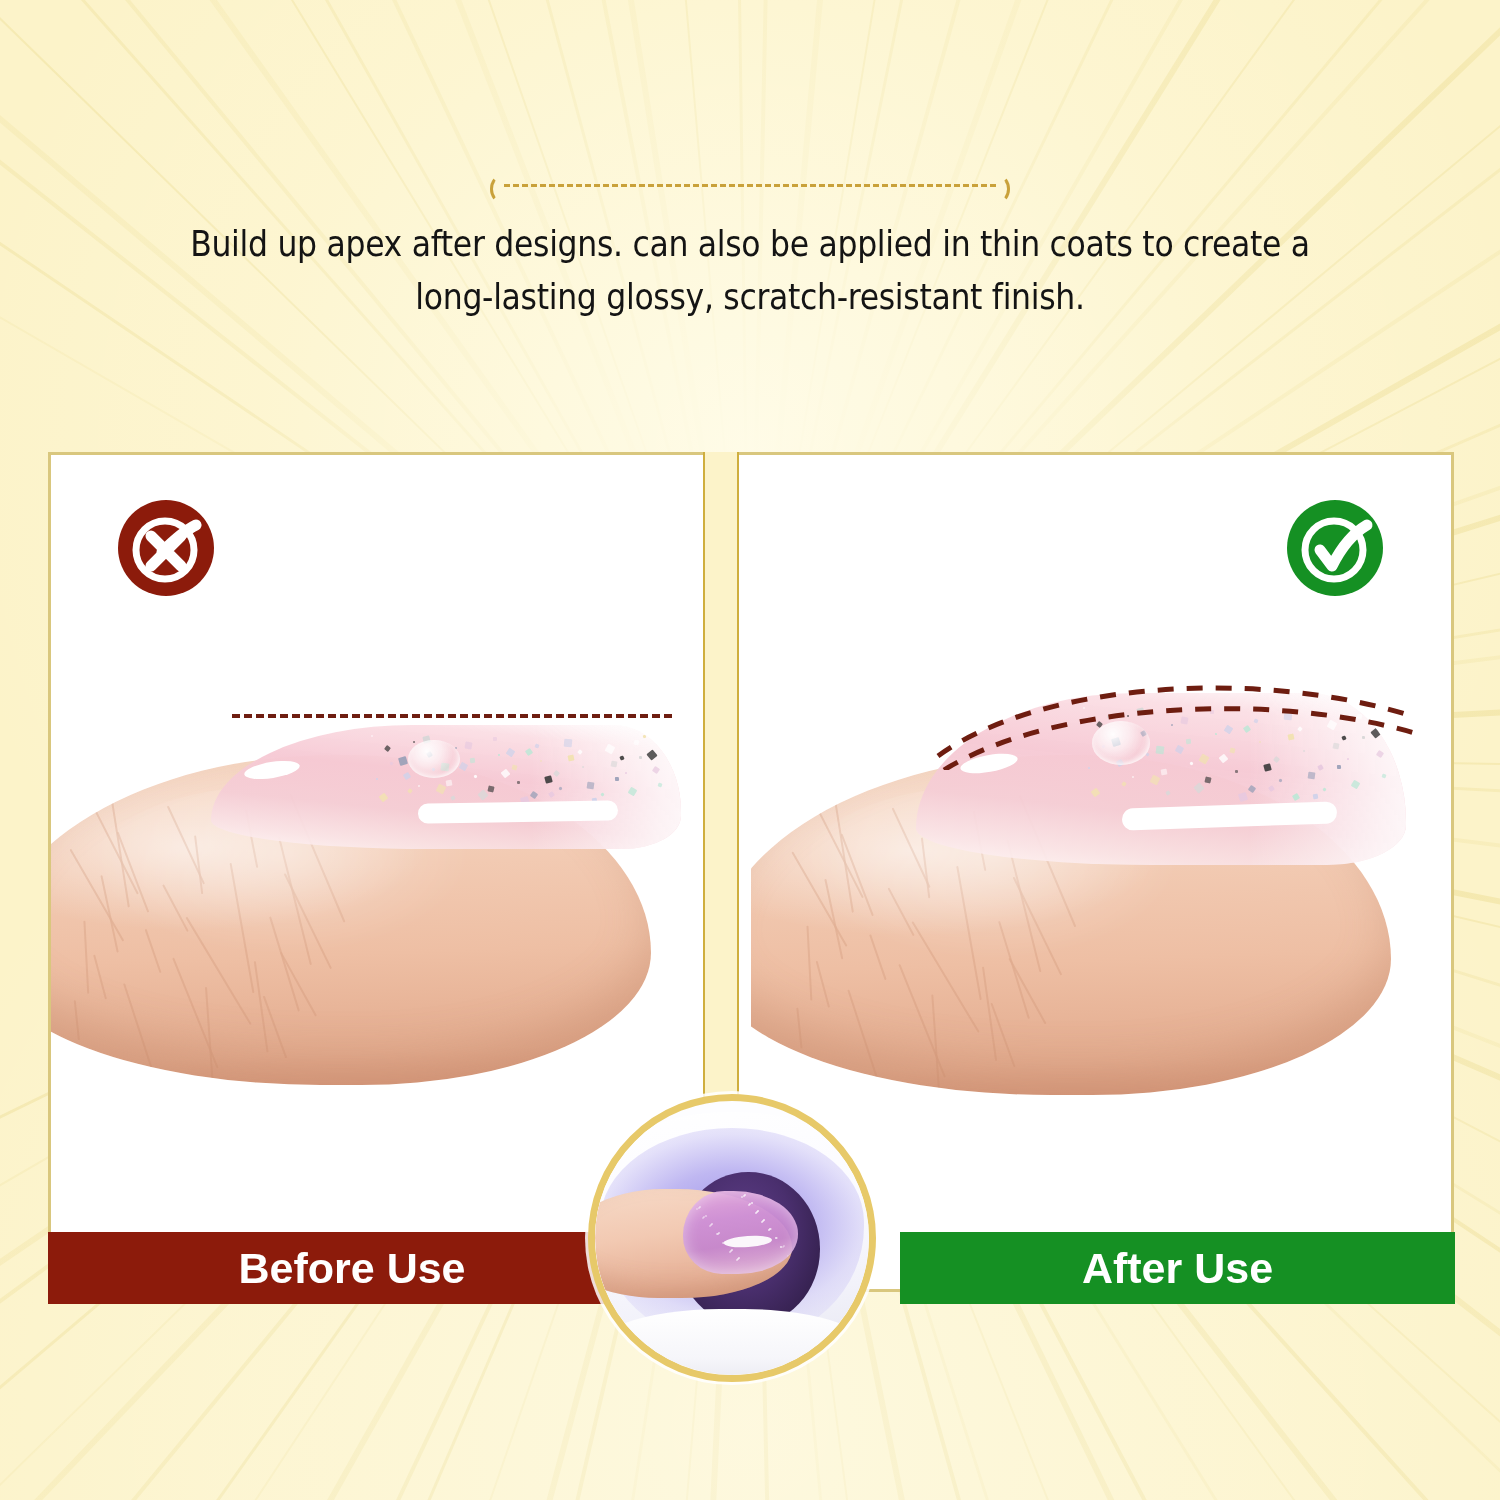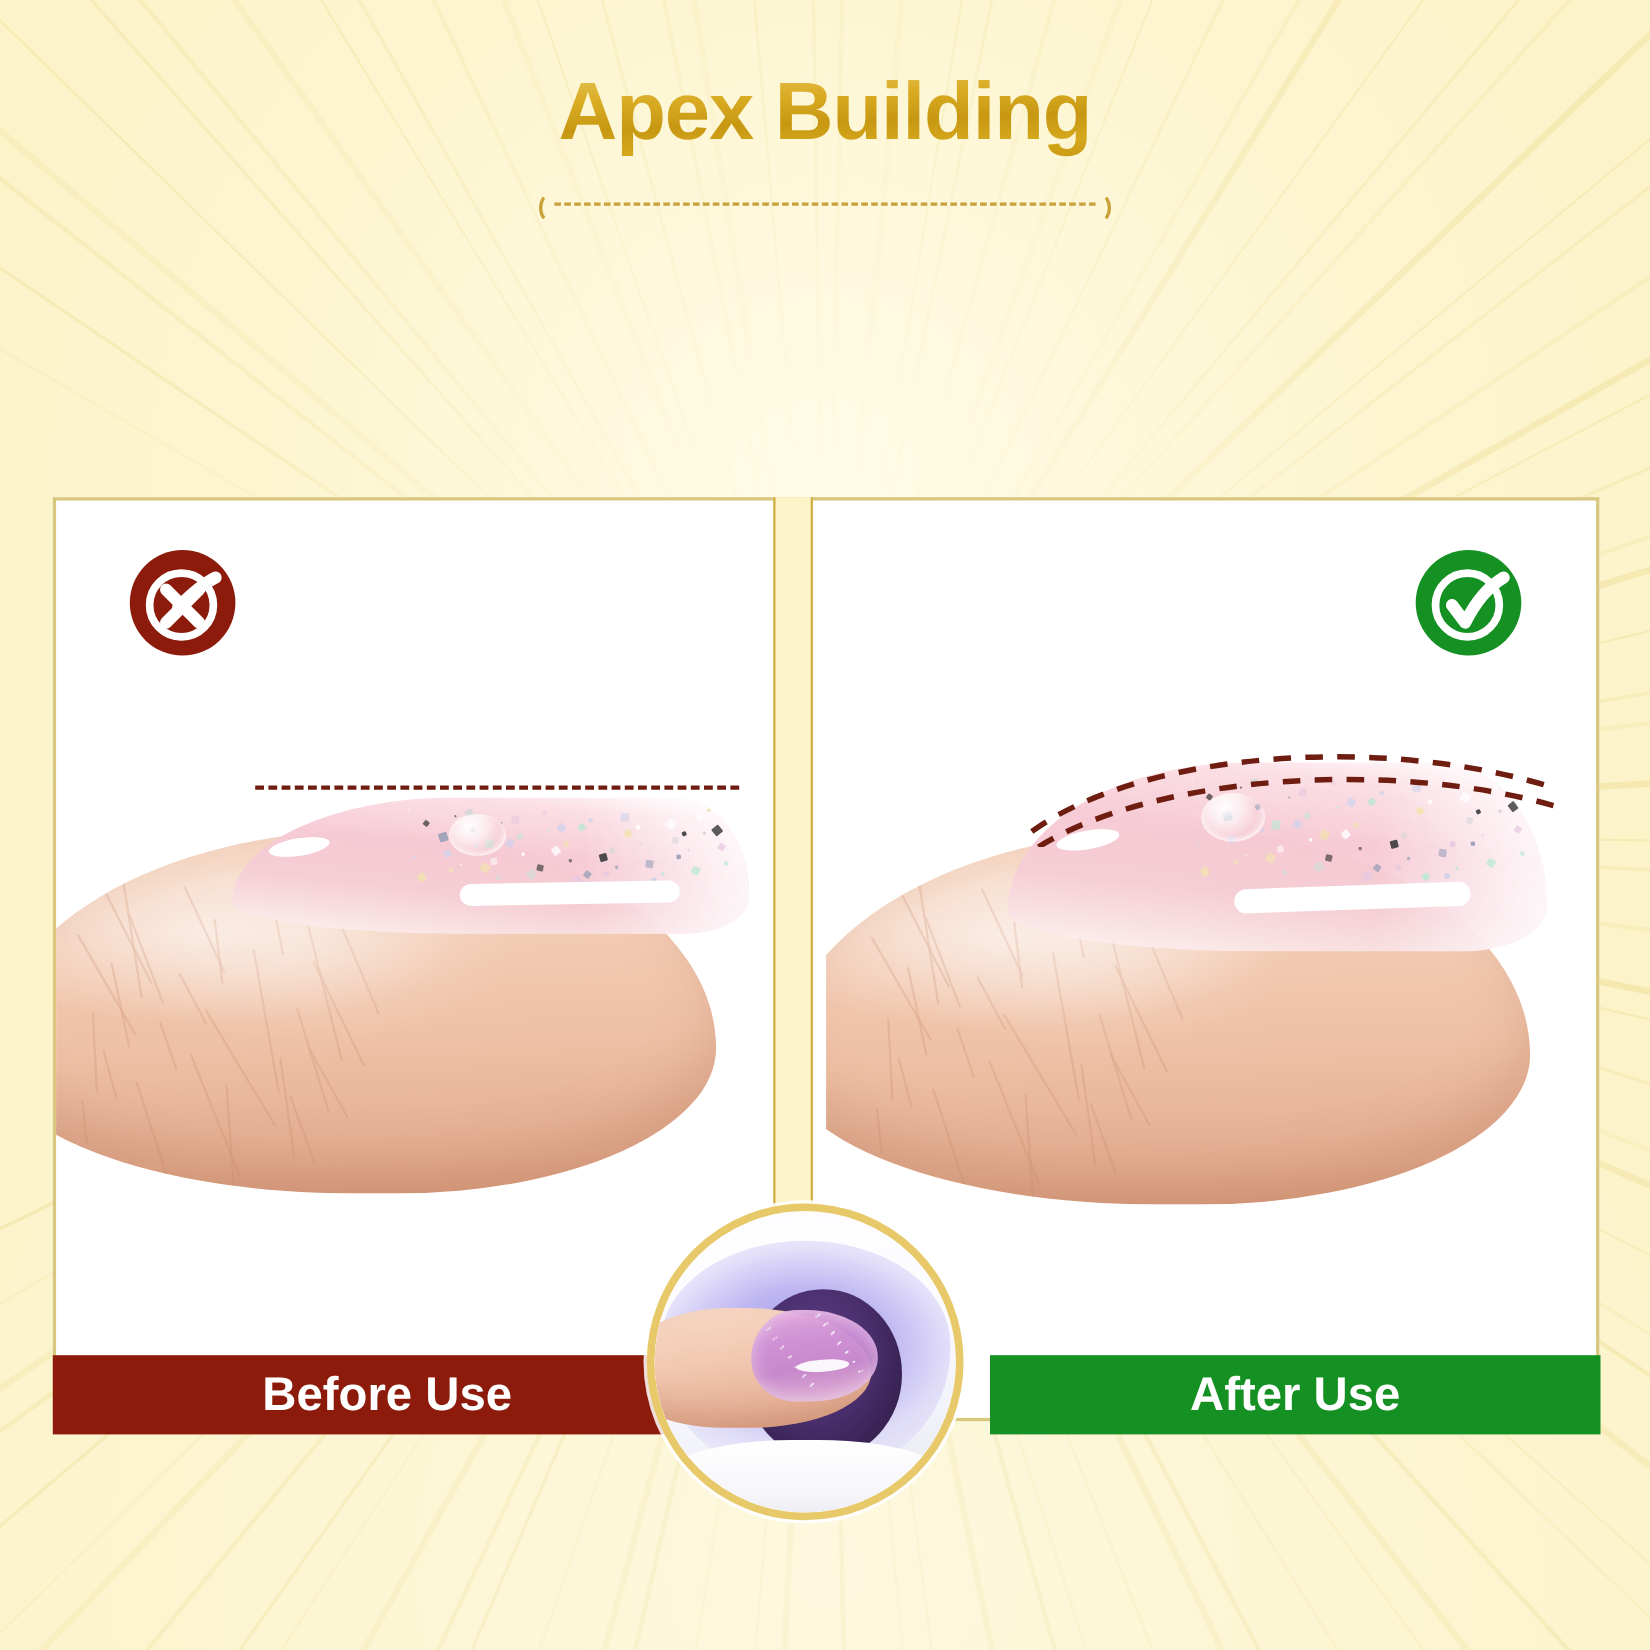--- a/index.html
+++ b/index.html
@@ -436,28 +436,28 @@
         <span class="ray" style="transform: rotate(135.6deg); height: 1.5px; opacity: 0.34;"></span>
         <span class="ray" style="transform: rotate(139.7deg); height: 2.9px; opacity: 0.63;"></span>
         <span class="ray" style="transform: rotate(143.8deg); height: 4.3px; opacity: 0.53;"></span>
         <span class="ray" style="transform: rotate(145.8deg); height: 5.7px; opacity: 0.43;"></span>
         <span class="ray" style="transform: rotate(149.9deg); height: 1.5px; opacity: 0.33;"></span>
         <span class="ray" style="transform: rotate(154deg); height: 2.9px; opacity: 0.61;"></span>
       </div>
   </div>
   <div class="bg-corner-glow"></div>
 
-  <div class="title">Apex Building</div>
 
   <div class="divider">
     <span class="cap l"></span>
     <span class="dash"></span>
     <span class="cap r"></span>
   </div>
 
+  <div class="subtitle">Build up apex after designs. can also be applied in thin coats to create a long-lasting glossy, scratch-resistant finish.</div>
 
   <div class="card">
 
     <div class="panel left">
       <div class="finger-wrap">
         <div class="finger" style="left:-60px; top:300px; width:660px; height:330px;">
           <div class="skin-lines" id="skin-l">
               <i style="left: 15%; top: 35%; width: 13%; transform: rotate(69deg);"></i>
               <i style="left: 28%; top: 52%; width: 20%; transform: rotate(80deg);"></i>
               <i style="left: 41%; top: 69%; width: 11%; transform: rotate(61deg);"></i>

